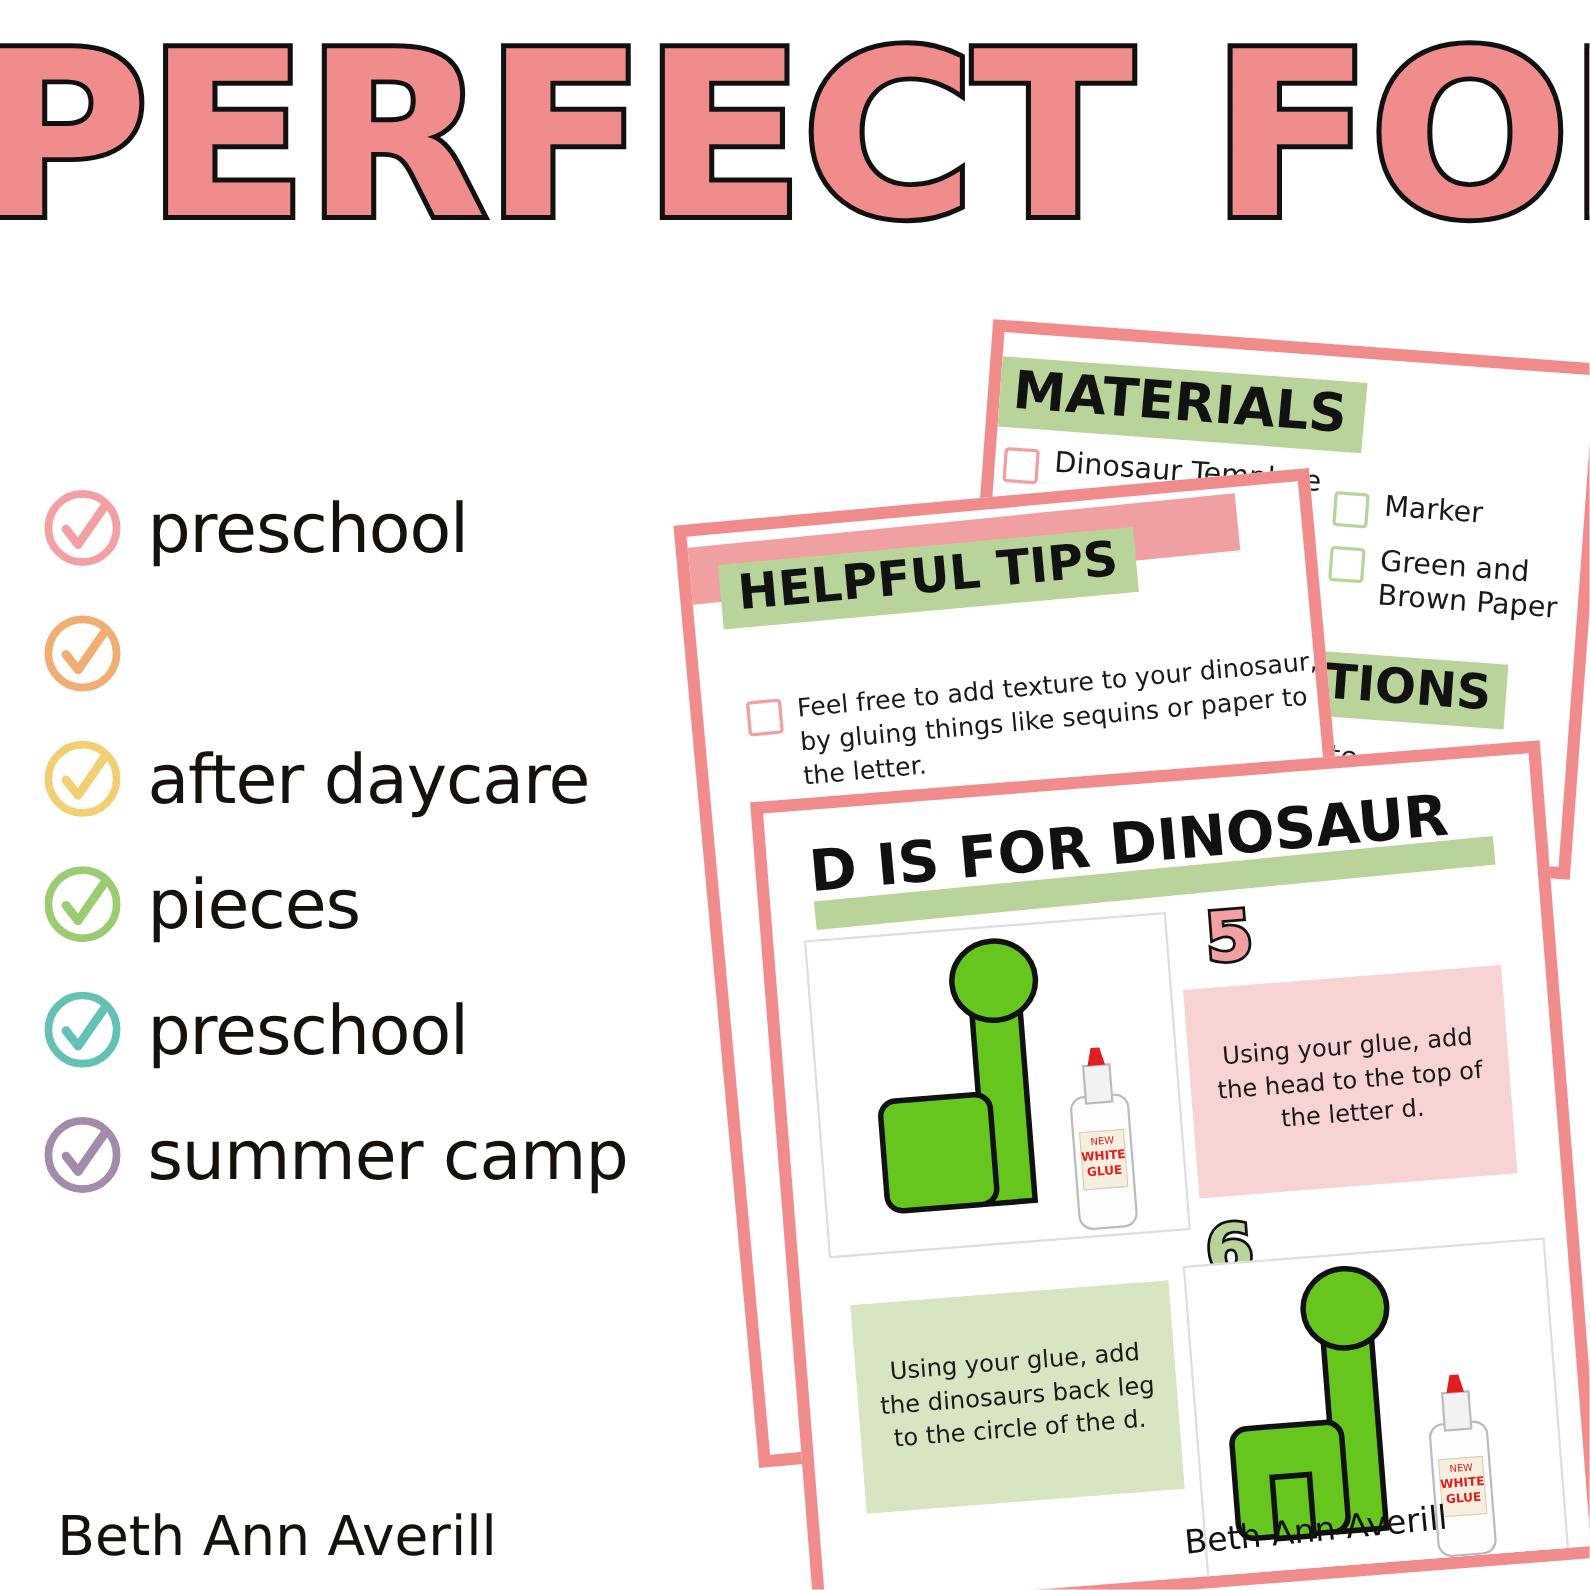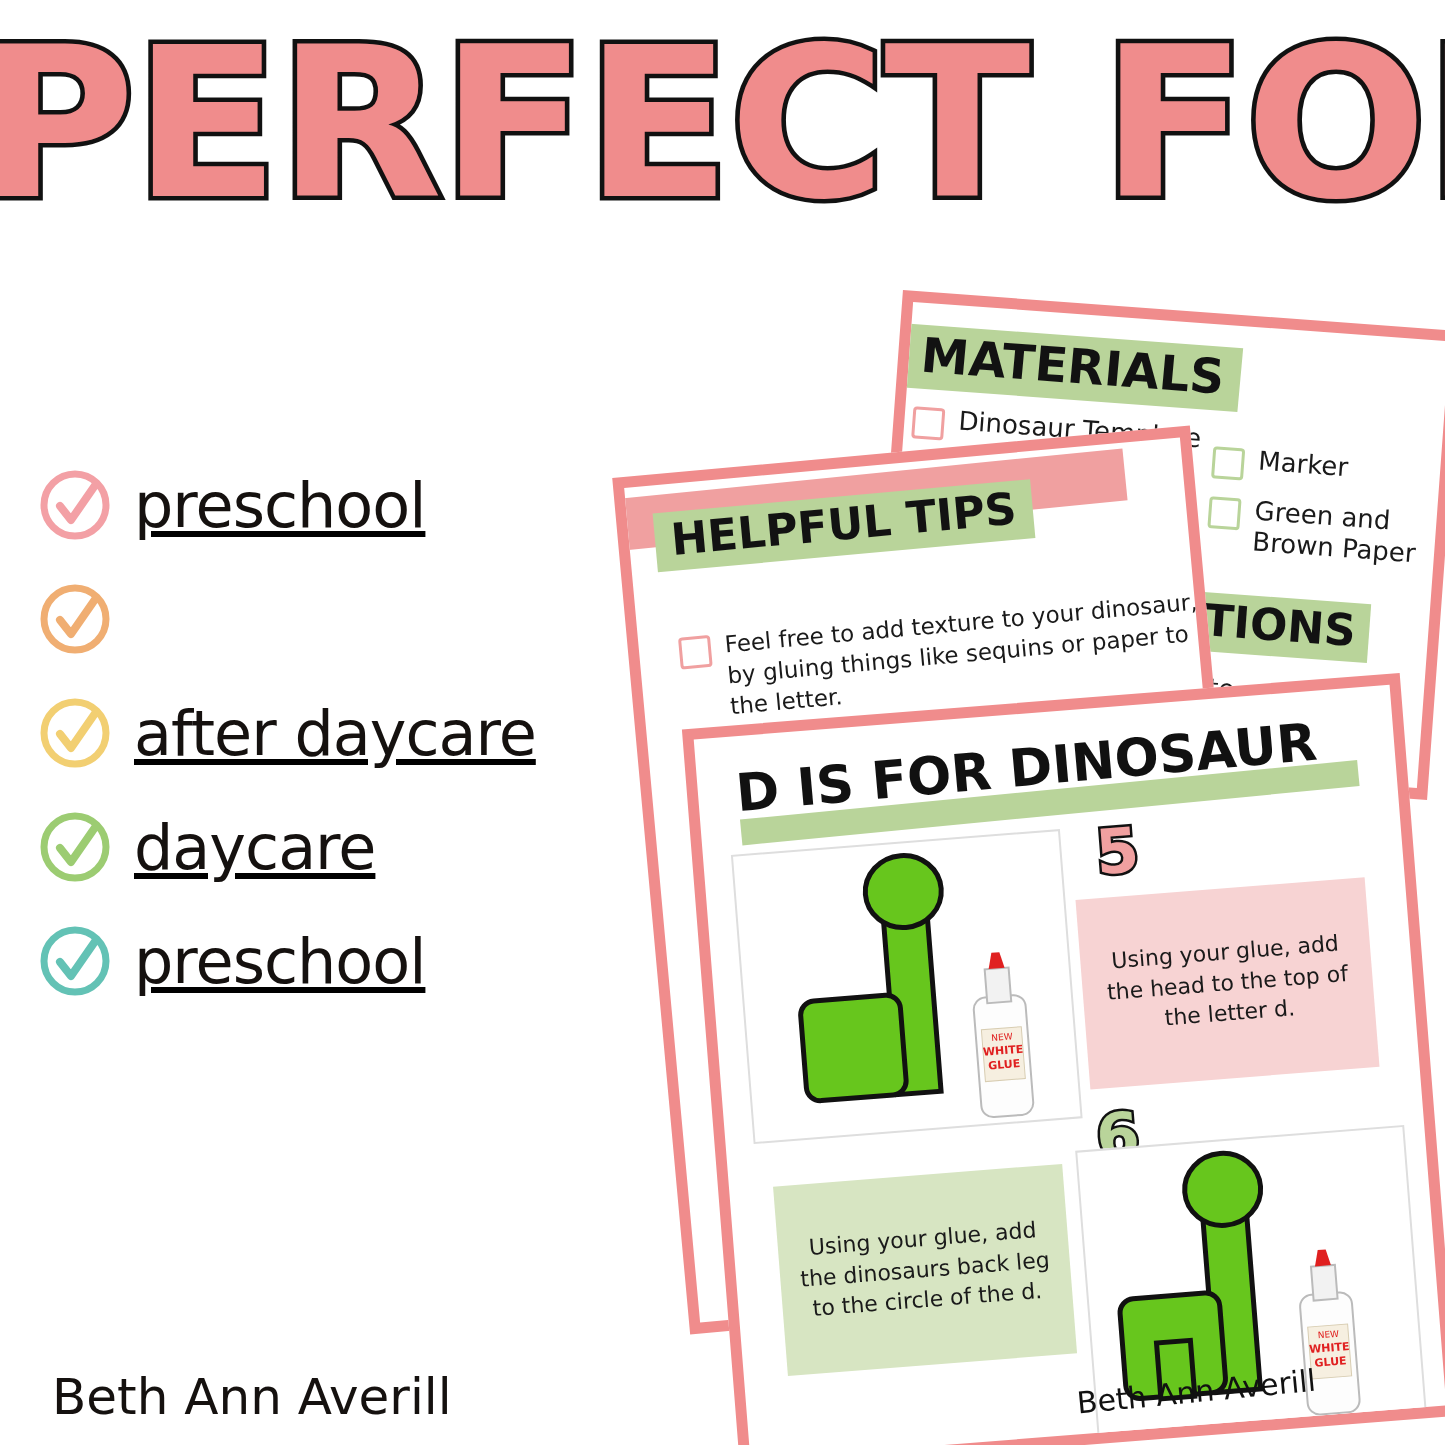--- a/index.html
+++ b/index.html
@@ -24,23 +24,22 @@
     color:#f08c8c;
     -webkit-text-stroke:9px #111111;
     paint-order:stroke fill;
     white-space:nowrap;
     transform:scaleX(1.03);
   }
 
   
   .checklist{
     position:absolute;
-    left:38px;top:448px;
+    left:38px;top:423px;
     width:660px;
-    text-decoration:underline;
   }
   .check-row{
     display:flex;
     align-items:center;
     height:114px;
   }
   .check-mark{
     width:74px;height:74px;
     flex:0 0 74px;
     position:relative;
@@ -231,33 +230,42 @@
     <span class="check-label">after daycare</span>
   </div>
 
   <div class="check-row">
     <span class="check-mark">
       <svg width="74" height="74" viewBox="0 0 74 74">
         <circle cx="37" cy="37" r="31" fill="none" stroke="#9ccc72" stroke-width="7"></circle>
         <path d="M22 38 L33 52 L58 16" fill="none" stroke="#9ccc72" stroke-width="8" stroke-linecap="round" stroke-linejoin="round"></path>
       </svg>
     </span>
-    <span class="check-label">daycare</span>
+    <span class="check-label">pieces</span>
   </div>
 
   <div class="check-row">
     <span class="check-mark">
       <svg width="74" height="74" viewBox="0 0 74 74">
         <circle cx="37" cy="37" r="31" fill="none" stroke="#63c2b5" stroke-width="7"></circle>
         <path d="M22 38 L33 52 L58 16" fill="none" stroke="#63c2b5" stroke-width="8" stroke-linecap="round" stroke-linejoin="round"></path>
       </svg>
     </span>
     <span class="check-label">preschool</span>
   </div>
 
+  <div class="check-row">
+    <span class="check-mark">
+      <svg width="74" height="74" viewBox="0 0 74 74">
+        <circle cx="37" cy="37" r="31" fill="none" stroke="#a38bab" stroke-width="7"></circle>
+        <path d="M22 38 L33 52 L58 16" fill="none" stroke="#a38bab" stroke-width="8" stroke-linecap="round" stroke-linejoin="round"></path>
+      </svg>
+    </span>
+    <span class="check-label">summer camp</span>
+  </div>
 
 </div>
 
 <div class="author">Beth Ann Averill</div>
 
 <div class="stack">
 
   <div class="sheet sheet-materials">
     <div class="sheet-title">MATERIALS</div>
 

